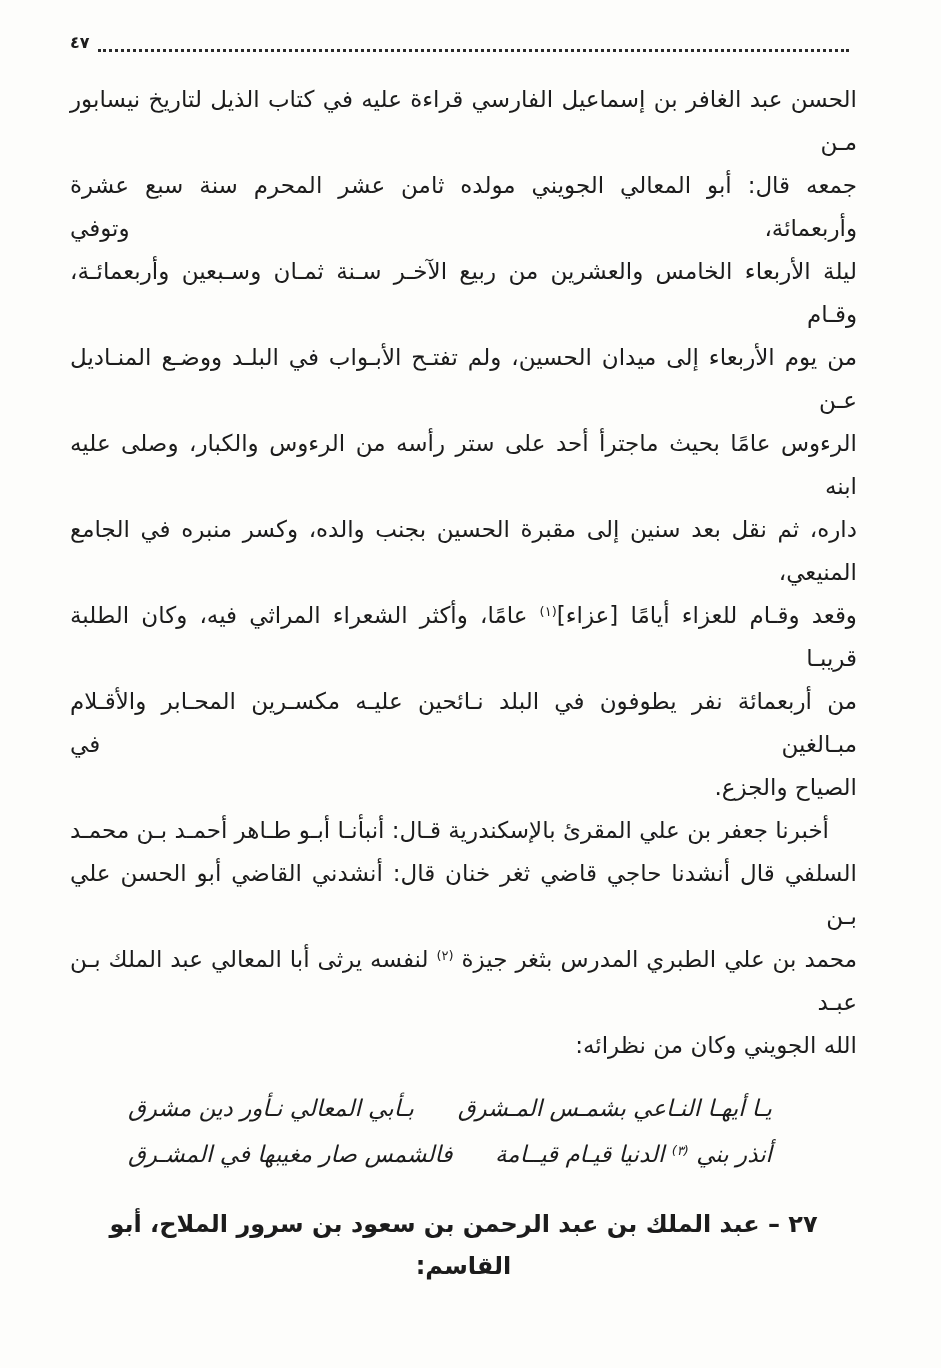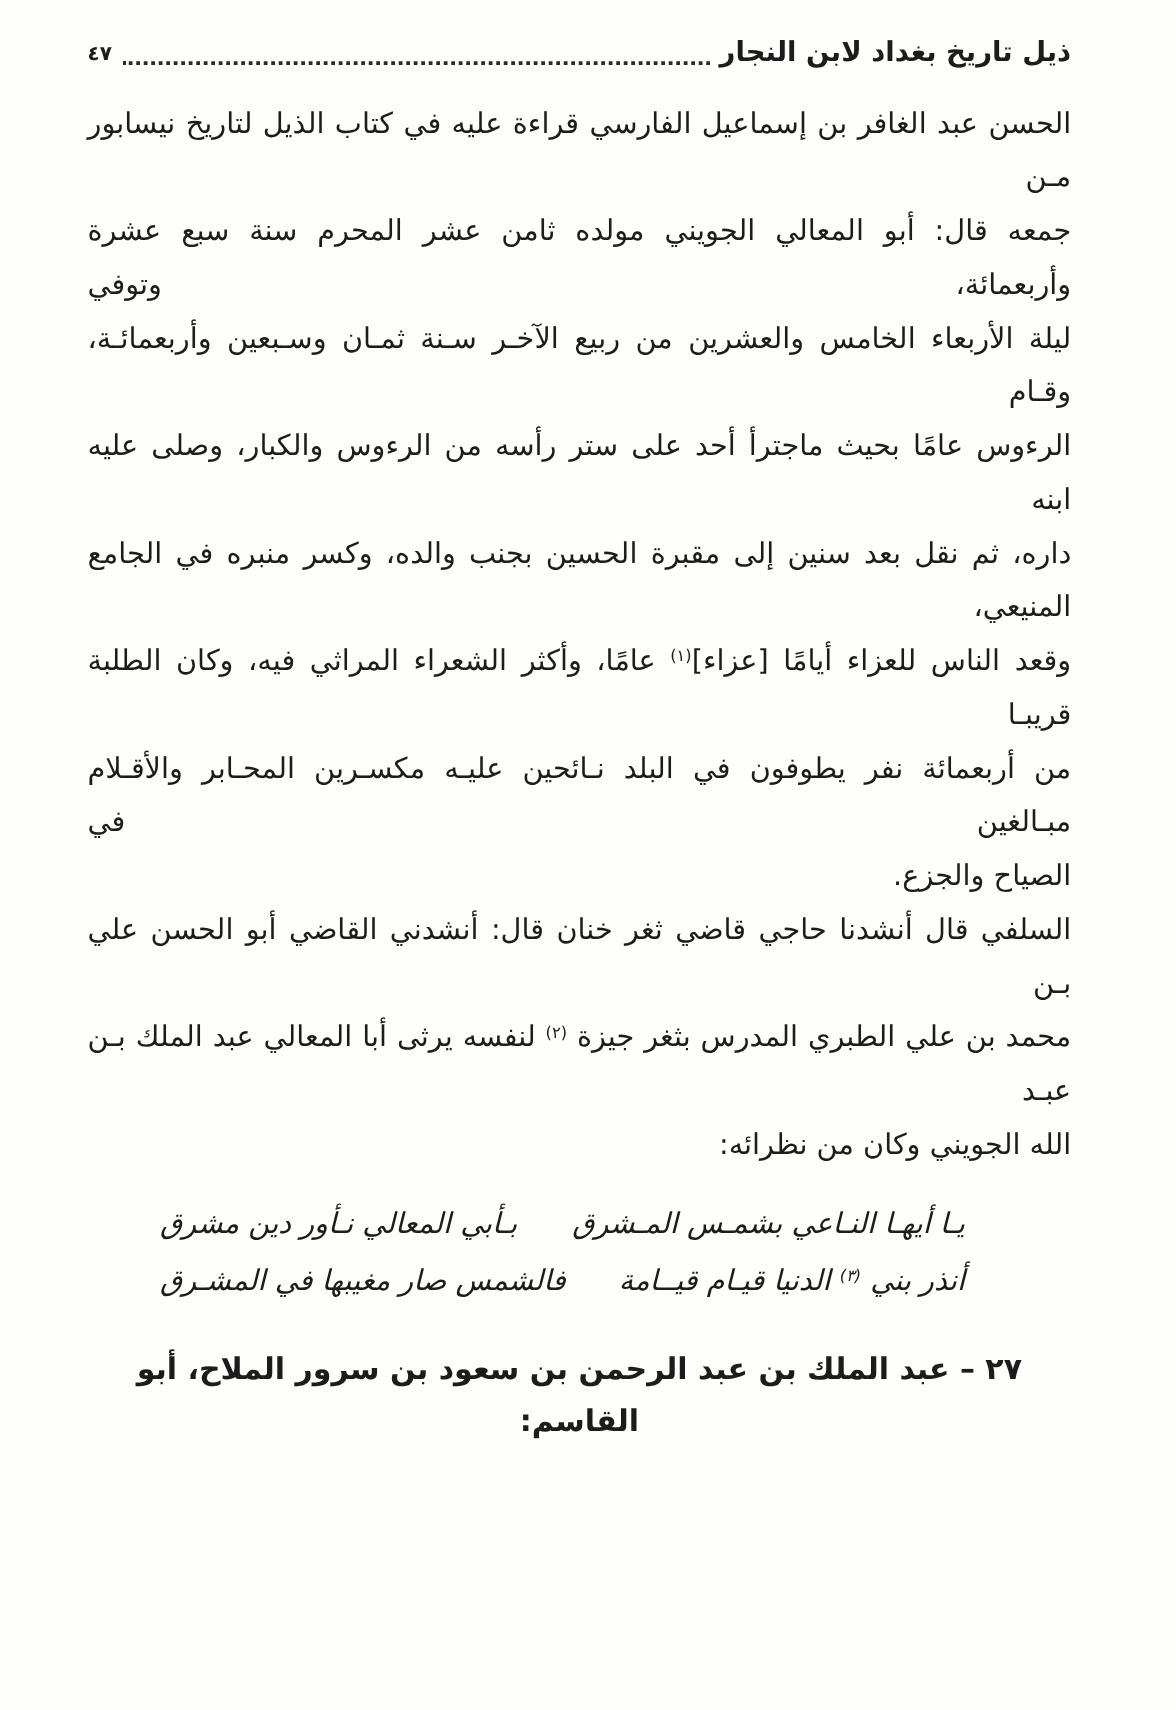--- a/index.html
+++ b/index.html
@@ -70,37 +70,38 @@
     font-size: 24px;
     line-height: 42px;
   }
 </style>
 </head>
 <body>
 
 <div class="page">
 
   <div class="running-header">
-    <span class="title">ذيل تاريخ بغداد لابن النجار</span>
     <span class="leader"></span>
     <span class="pagenum">٤٧</span>
   </div>
 
   <div class="content" id="content-blocks">
       <div class="para">
         <div class="line">الحسن عبد الغافر بن إسماعيل الفارسي قراءة عليه في كتاب الذيل لتاريخ نيسابور مـن</div>
         <div class="line">جمعه قال: أبو المعالي الجويني مولده ثامن عشر المحرم سنة سبع عشرة وأربعمائة، وتوفي</div>
         <div class="line">ليلة الأربعاء الخامس والعشرين من ربيع الآخـر سـنة ثمـان وسـبعين وأربعمائـة، وقـام</div>
+        <div class="line">من يوم الأربعاء إلى ميدان الحسين، ولم تفتـح الأبـواب في البلـد ووضـع المنـاديل عـن</div>
         <div class="line">الرءوس عامًا بحيث ماجترأ أحد على ستر رأسه من الرءوس والكبار، وصلى عليه ابنه</div>
         <div class="line">داره، ثم نقل بعد سنين إلى مقبرة الحسين بجنب والده، وكسر منبره في الجامع المنيعي،</div>
-        <div class="line"><span>وقعد الناس للعزاء أيامًا [عزاء]</span><sup class="fn-ref">(١)</sup><span> عامًا، وأكثر الشعراء المراثي فيه، وكان الطلبة قريبـا</span></div>
+        <div class="line"><span>وقعد وقـام للعزاء أيامًا [عزاء]</span><sup class="fn-ref">(١)</sup><span> عامًا، وأكثر الشعراء المراثي فيه، وكان الطلبة قريبـا</span></div>
         <div class="line">من أربعمائة نفر يطوفون في البلد نـائحين عليـه مكسـرين المحـابر والأقـلام مبـالغين في</div>
         <div class="line last">الصياح والجزع.</div>
       </div>
       <div class="para">
+        <div class="line indent">أخبرنا جعفر بن علي المقرئ بالإسكندرية قـال: أنبأنـا أبـو طـاهر أحمـد بـن محمـد</div>
         <div class="line">السلفي قال أنشدنا حاجي قاضي ثغر خنان قال: أنشدني القاضي أبو الحسن علي بـن</div>
         <div class="line"><span>محمد بن علي الطبري المدرس بثغر جيزة </span><sup class="fn-ref">(٢)</sup><span> لنفسه يرثى أبا المعالي عبد الملك بـن عبـد</span></div>
         <div class="line last">الله الجويني وكان من نظرائه:</div>
       </div>
       <div class="poetry">
         <div class="verse">
           <span class="hemi">يـا أيهـا النـاعي بشمـس المـشرق</span>
           <span class="hemi">بـأبي المعالي نـأور دين مشرق</span>
         </div>
         <div class="verse">

